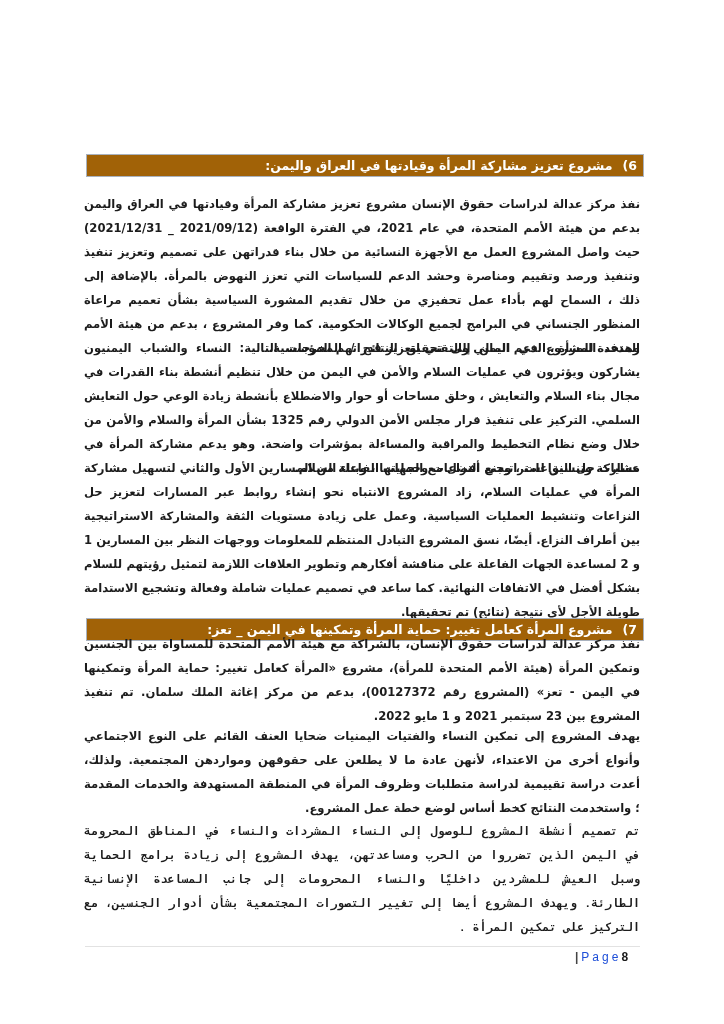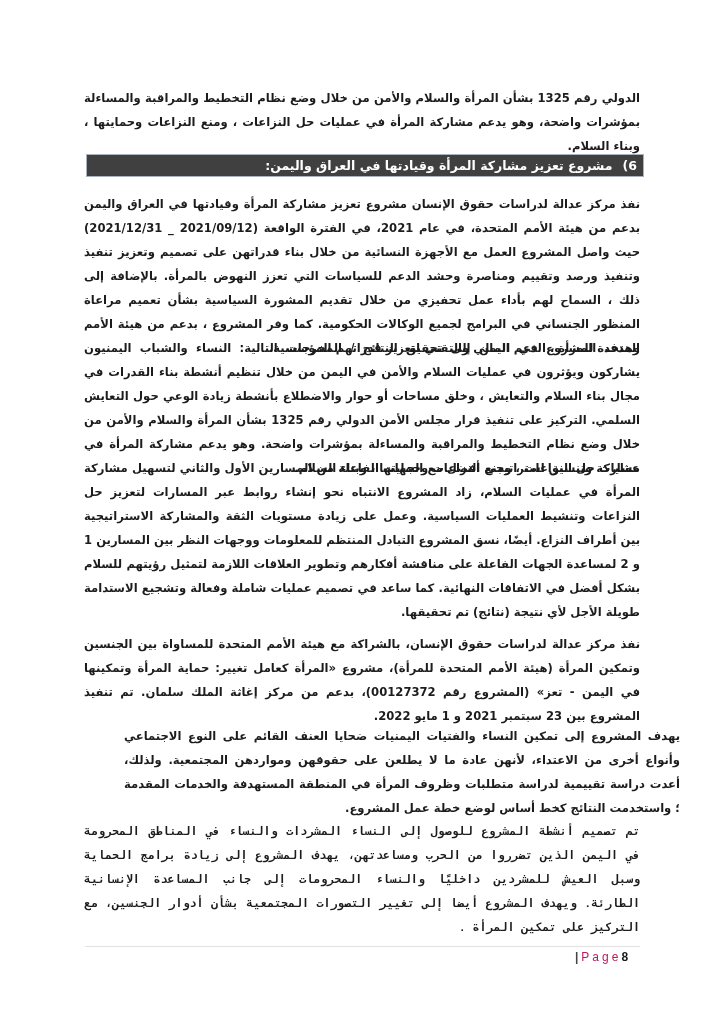--- a/index.html
+++ b/index.html
@@ -32,21 +32,21 @@
       line-height: 24px;
       font-weight: bold;
       color: #1c1c1c;
       margin: 0;
     }
     .section-header {
       position: absolute;
       left: 86px;
       width: 558px;
       height: 23px;
-      background: #404040;
+      background: #a16207;
       border: 1px solid #a9b2bf;
       box-sizing: border-box;
       direction: rtl;
       color: #ffffff;
       font-size: 12.5px;
       font-weight: bold;
       line-height: 21px;
       padding-right: 6px;
       white-space: nowrap;
       overflow: hidden;
@@ -72,46 +72,48 @@
       line-height: 14px;
       direction: ltr;
       white-space: nowrap;
     }
     .footer-page .sep {
       color: #444;
       font-weight: bold;
       margin-right: 3px;
     }
     .footer-page .label {
-      color: #be185d;
+      color: #1d4ed8;
       letter-spacing: 3px;
     }
     .footer-page .pnum {
       color: #1a1a1a;
       font-weight: bold;
     }
   </style>
 </head>
 <body>
 
 <div class="page">
 
-  <p class="para" style="top:86px;">الدولي رقم 1325 بشأن المرأة والسلام والأمن من خلال وضع نظام التخطيط والمراقبة والمساءلة بمؤشرات واضحة، وهو يدعم مشاركة المرأة في عمليات حل النزاعات ، ومنع النزاعات وحمايتها ، وبناء السلام.</p>
 
   <div class="section-header" style="top:154px;">
     <span class="num">6)</span><span>مشروع تعزيز مشاركة المرأة وقيادتها في العراق واليمن:</span>
   </div>
 
   <p class="para" style="top:192px;">نفذ مركز عدالة لدراسات حقوق الإنسان مشروع تعزيز مشاركة المرأة وقيادتها في العراق واليمن بدعم من هيئة الأمم المتحدة، في عام 2021، في الفترة الواقعة (2021/09/12 _ 2021/12/31) حيث واصل المشروع العمل مع الأجهزة النسائية من خلال بناء قدراتهن على تصميم وتعزيز تنفيذ وتنفيذ ورصد وتقييم ومناصرة وحشد الدعم للسياسات التي تعزز النهوض بالمرأة. بالإضافة إلى ذلك ، السماح لهم بأداء عمل تحفيزي من خلال تقديم المشورة السياسية بشأن تعميم مراعاة المنظور الجنساني في البرامج لجميع الوكالات الحكومية. كما وفر المشروع ، بدعم من هيئة الأمم المتحدة للمرأة ، الدعم المالي والتقني لتعزيز قدراتهم المؤسسية.</p>
   <p class="para" style="top:336px;">وهدف المشروع في اليمن إلى تحقيق النتائج / المخرجات التالية: النساء والشباب اليمنيون يشاركون ويؤثرون في عمليات السلام والأمن في اليمن من خلال تنظيم أنشطة بناء القدرات في مجال بناء السلام والتعايش ، وخلق مساحات أو حوار والاضطلاع بأنشطة زيادة الوعي حول التعايش السلمي. التركيز على تنفيذ قرار مجلس الأمن الدولي رقم 1325 بشأن المرأة والسلام والأمن من خلال وضع نظام التخطيط والمراقبة والمساءلة بمؤشرات واضحة. وهو يدعم مشاركة المرأة في عمليات حل النزاعات ، ومنع النزاعات وحمايتها ، وبناء السلام.</p>
   <p class="para" style="top:456px;">مشاركة وتنسيق استراتيجي أفضل مع الجهات الفاعلة من المسارين الأول والثاني لتسهيل مشاركة المرأة في عمليات السلام، زاد المشروع الانتباه نحو إنشاء روابط عبر المسارات لتعزيز حل النزاعات وتنشيط العمليات السياسية. وعمل على زيادة مستويات الثقة والمشاركة الاستراتيجية بين أطراف النزاع. أيضًا، نسق المشروع التبادل المنتظم للمعلومات ووجهات النظر بين المسارين 1 و 2 لمساعدة الجهات الفاعلة على مناقشة أفكارهم وتطوير العلاقات اللازمة لتمثيل رؤيتهم للسلام بشكل أفضل في الاتفاقات النهائية. كما ساعد في تصميم عمليات شاملة وفعالة وتشجيع الاستدامة طويلة الأجل لأي نتيجة (نتائج) تم تحقيقها.</p>
 
+  <div class="section-header" style="top:618px;">
+    <span class="num">7)</span><span>مشروع المرأة كعامل تغيير: حماية المرأة وتمكينها في اليمن _ تعز:</span>
+  </div>
 
   <p class="para" style="top:632px;">نفذ مركز عدالة لدراسات حقوق الإنسان، بالشراكة مع هيئة الأمم المتحدة للمساواة بين الجنسين وتمكين المرأة (هيئة الأمم المتحدة للمرأة)، مشروع «المرأة كعامل تغيير: حماية المرأة وتمكينها في اليمن - تعز» (المشروع رقم 00127372)، بدعم من مركز إغاثة الملك سلمان. تم تنفيذ المشروع بين 23 سبتمبر 2021 و 1 مايو 2022.</p>
-  <p class="para" style="top:724px;margin-left:40px;">يهدف المشروع إلى تمكين النساء والفتيات اليمنيات ضحايا العنف القائم على النوع الاجتماعي وأنواع أخرى من الاعتداء، لأنهن عادة ما لا يطلعن على حقوقهن ومواردهن المجتمعية. ولذلك، أعدت دراسة تقييمية لدراسة متطلبات وظروف المرأة في المنطقة المستهدفة والخدمات المقدمة ؛ واستخدمت النتائج كخط أساس لوضع خطة عمل المشروع.</p>
+  <p class="para" style="top:724px;">يهدف المشروع إلى تمكين النساء والفتيات اليمنيات ضحايا العنف القائم على النوع الاجتماعي وأنواع أخرى من الاعتداء، لأنهن عادة ما لا يطلعن على حقوقهن ومواردهن المجتمعية. ولذلك، أعدت دراسة تقييمية لدراسة متطلبات وظروف المرأة في المنطقة المستهدفة والخدمات المقدمة ؛ واستخدمت النتائج كخط أساس لوضع خطة عمل المشروع.</p>
   <p class="para" style="top:820px;font-family:Liberation Mono, monospace;">تم تصميم أنشطة المشروع للوصول إلى النساء المشردات والنساء في المناطق المحرومة في اليمن الذين تضرروا من الحرب ومساعدتهن، يهدف المشروع إلى زيادة برامج الحماية وسبل العيش للمشردين داخليًا والنساء المحرومات إلى جانب المساعدة الإنسانية الطارئة. ويهدف المشروع أيضا إلى تغيير التصورات المجتمعية بشأن أدوار الجنسين، مع التركيز على تمكين المرأة .</p>
 
   <div class="footer-line"></div>
   <div class="footer-page">
     <span class="sep">|</span><span class="label">Page</span><span class="pnum">8</span>
   </div>
 
 </div>
 
 </body></html>

